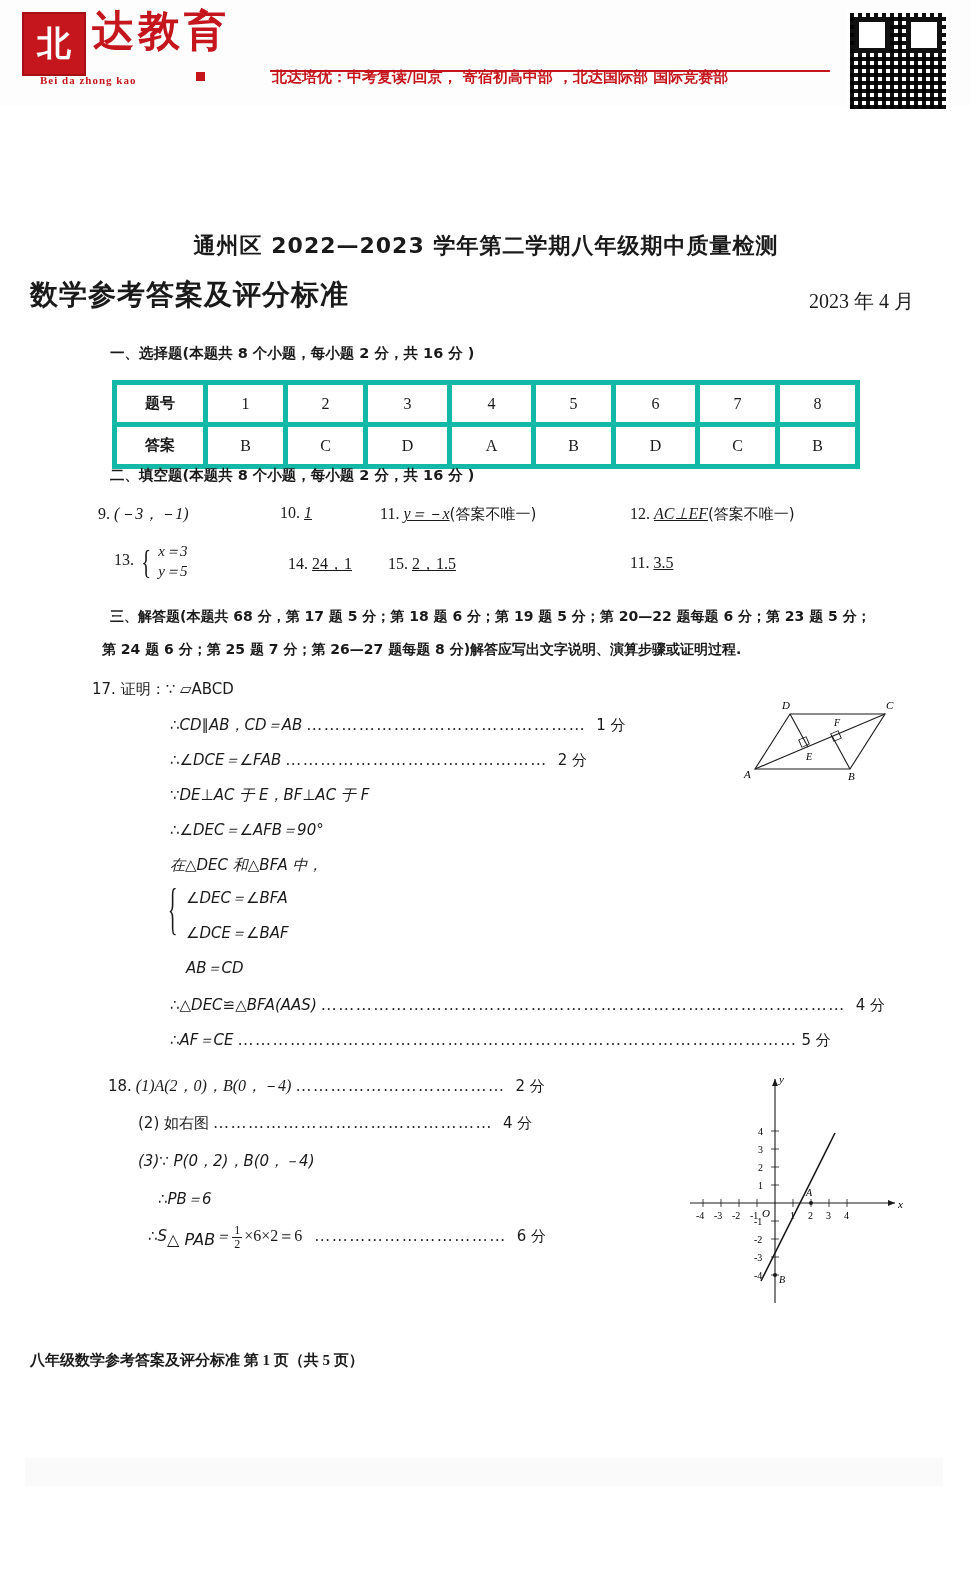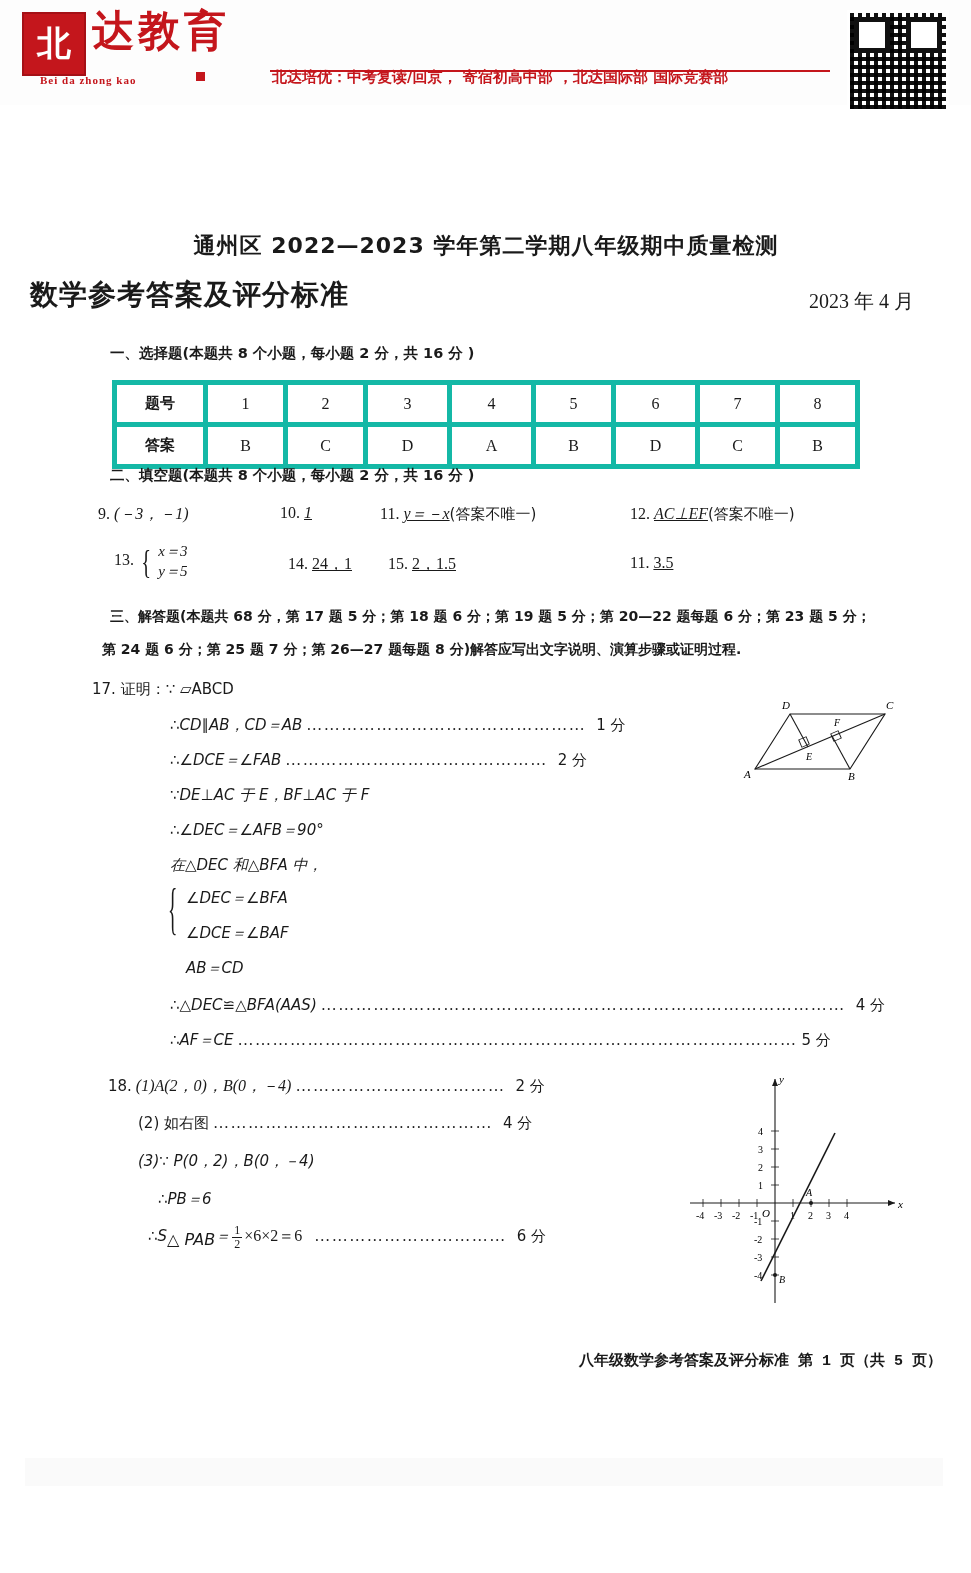--- a/index.html
+++ b/index.html
@@ -132,22 +132,22 @@
     font-size:34px;font-weight:300;line-height:0.8;
     transform:scaleX(0.6);
   }
   .sys{display:inline-block;vertical-align:middle;font-size:15px;line-height:1.35;}
 
   
   .fig17{position:absolute;left:690px;top:568px;width:200px;height:110px;}
   .fig18{position:absolute;left:650px;top:945px;width:230px;height:240px;}
 
   .footer{
-    position:absolute;left:0;top:1225px;width:912px;text-align:right;
-    font-family:Liberation Mono, monospace;font-weight:bold;font-size:15px;
+    position:absolute;left:0;top:1225px;width:912px;text-align:left;
+    font-family:Liberation Serif, serif;font-weight:bold;font-size:15px;
   }
 
   .bottom-strip{
     position:absolute;left:0;top:1450px;width:971px;height:123px;background:#fff;
   }
   .bottom-strip .b1{position:absolute;left:25px;top:8px;width:918px;height:28px;background:#fafafa;border:0;}
   svg text{font-family:"Liberation Serif", serif;}
 </style>
 </head>
 <body>

